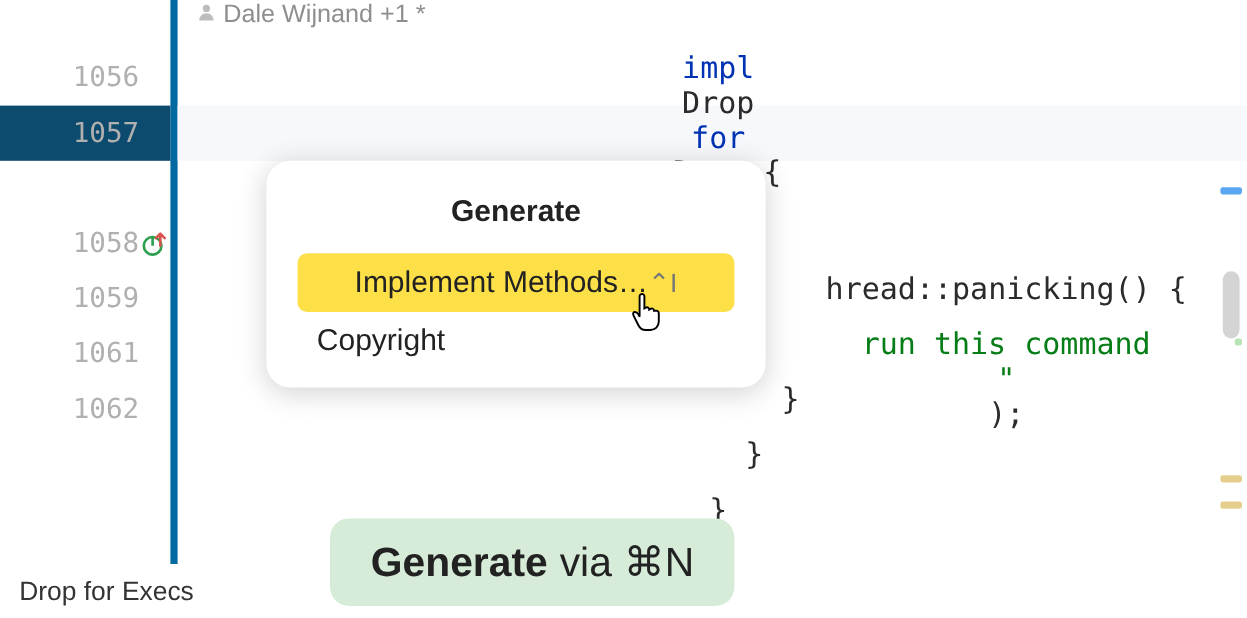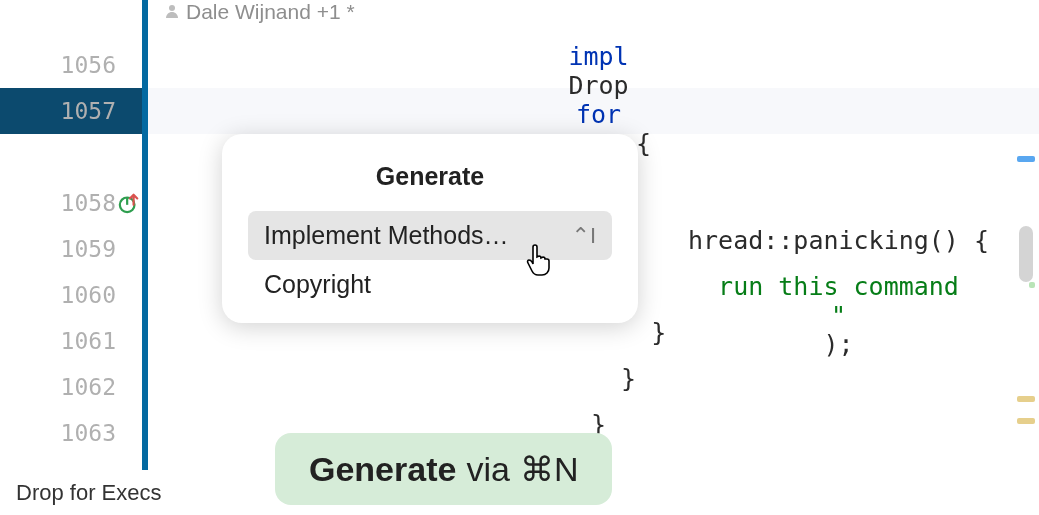--- a/index.html
+++ b/index.html
@@ -96,21 +96,21 @@
     .popup-item {
       margin: 0 26px;
       padding: 10px 16px;
       font-size: 25px;
       color: #222;
       border-radius: 8px;
       display: flex;
       justify-content: space-between;
       align-items: center;
     }
-    .popup-item.selected { background: #e5e5e5; }
+    .popup-item.selected { background: #fde047; justify-content: center; }
     .popup-shortcut {
       color: #777;
       font-size: 22px;
       font-family: -apple-system, BlinkMacSystemFont, sans-serif;
     }
     .cursor-hand {
       position: absolute;
       left: 526px;
       top: 242px;
       z-index: 20;
@@ -178,30 +178,24 @@
           <circle cx="10" cy="14" r="8" fill="none" stroke="#2e9e4f" stroke-width="2.4"></circle>
           <line x1="10" y1="6" x2="10" y2="14" stroke="#2e9e4f" stroke-width="2.4"></line>
           <path d="M17 14 L17 3 M13 7 L17 3 L21 7" fill="none" stroke="#d9534f" stroke-width="2.4" stroke-linecap="round" stroke-linejoin="round"></path>
         </svg>
       </span>
     </div>
     <div class="gutter-row">
         <span>1059</span>
       </div>
     <div class="gutter-row">
-        <span>1060</span>
-      </div>
-    <div class="gutter-row">
         <span>1061</span>
       </div>
     <div class="gutter-row">
         <span>1062</span>
-      </div>
-    <div class="gutter-row">
-        <span>1063</span>
       </div>
   </div>
 
   <div class="code-area">
     <div class="author-line">
       <span class="author-icon">
         <svg viewBox="0 0 16 16" width="16" height="16">
             <circle cx="8" cy="5" r="3" fill="#bdbdbd"></circle>
             <path d="M2 15c0-3.3 2.7-6 6-6s6 2.7 6 6" fill="#bdbdbd"></path>
           </svg>

